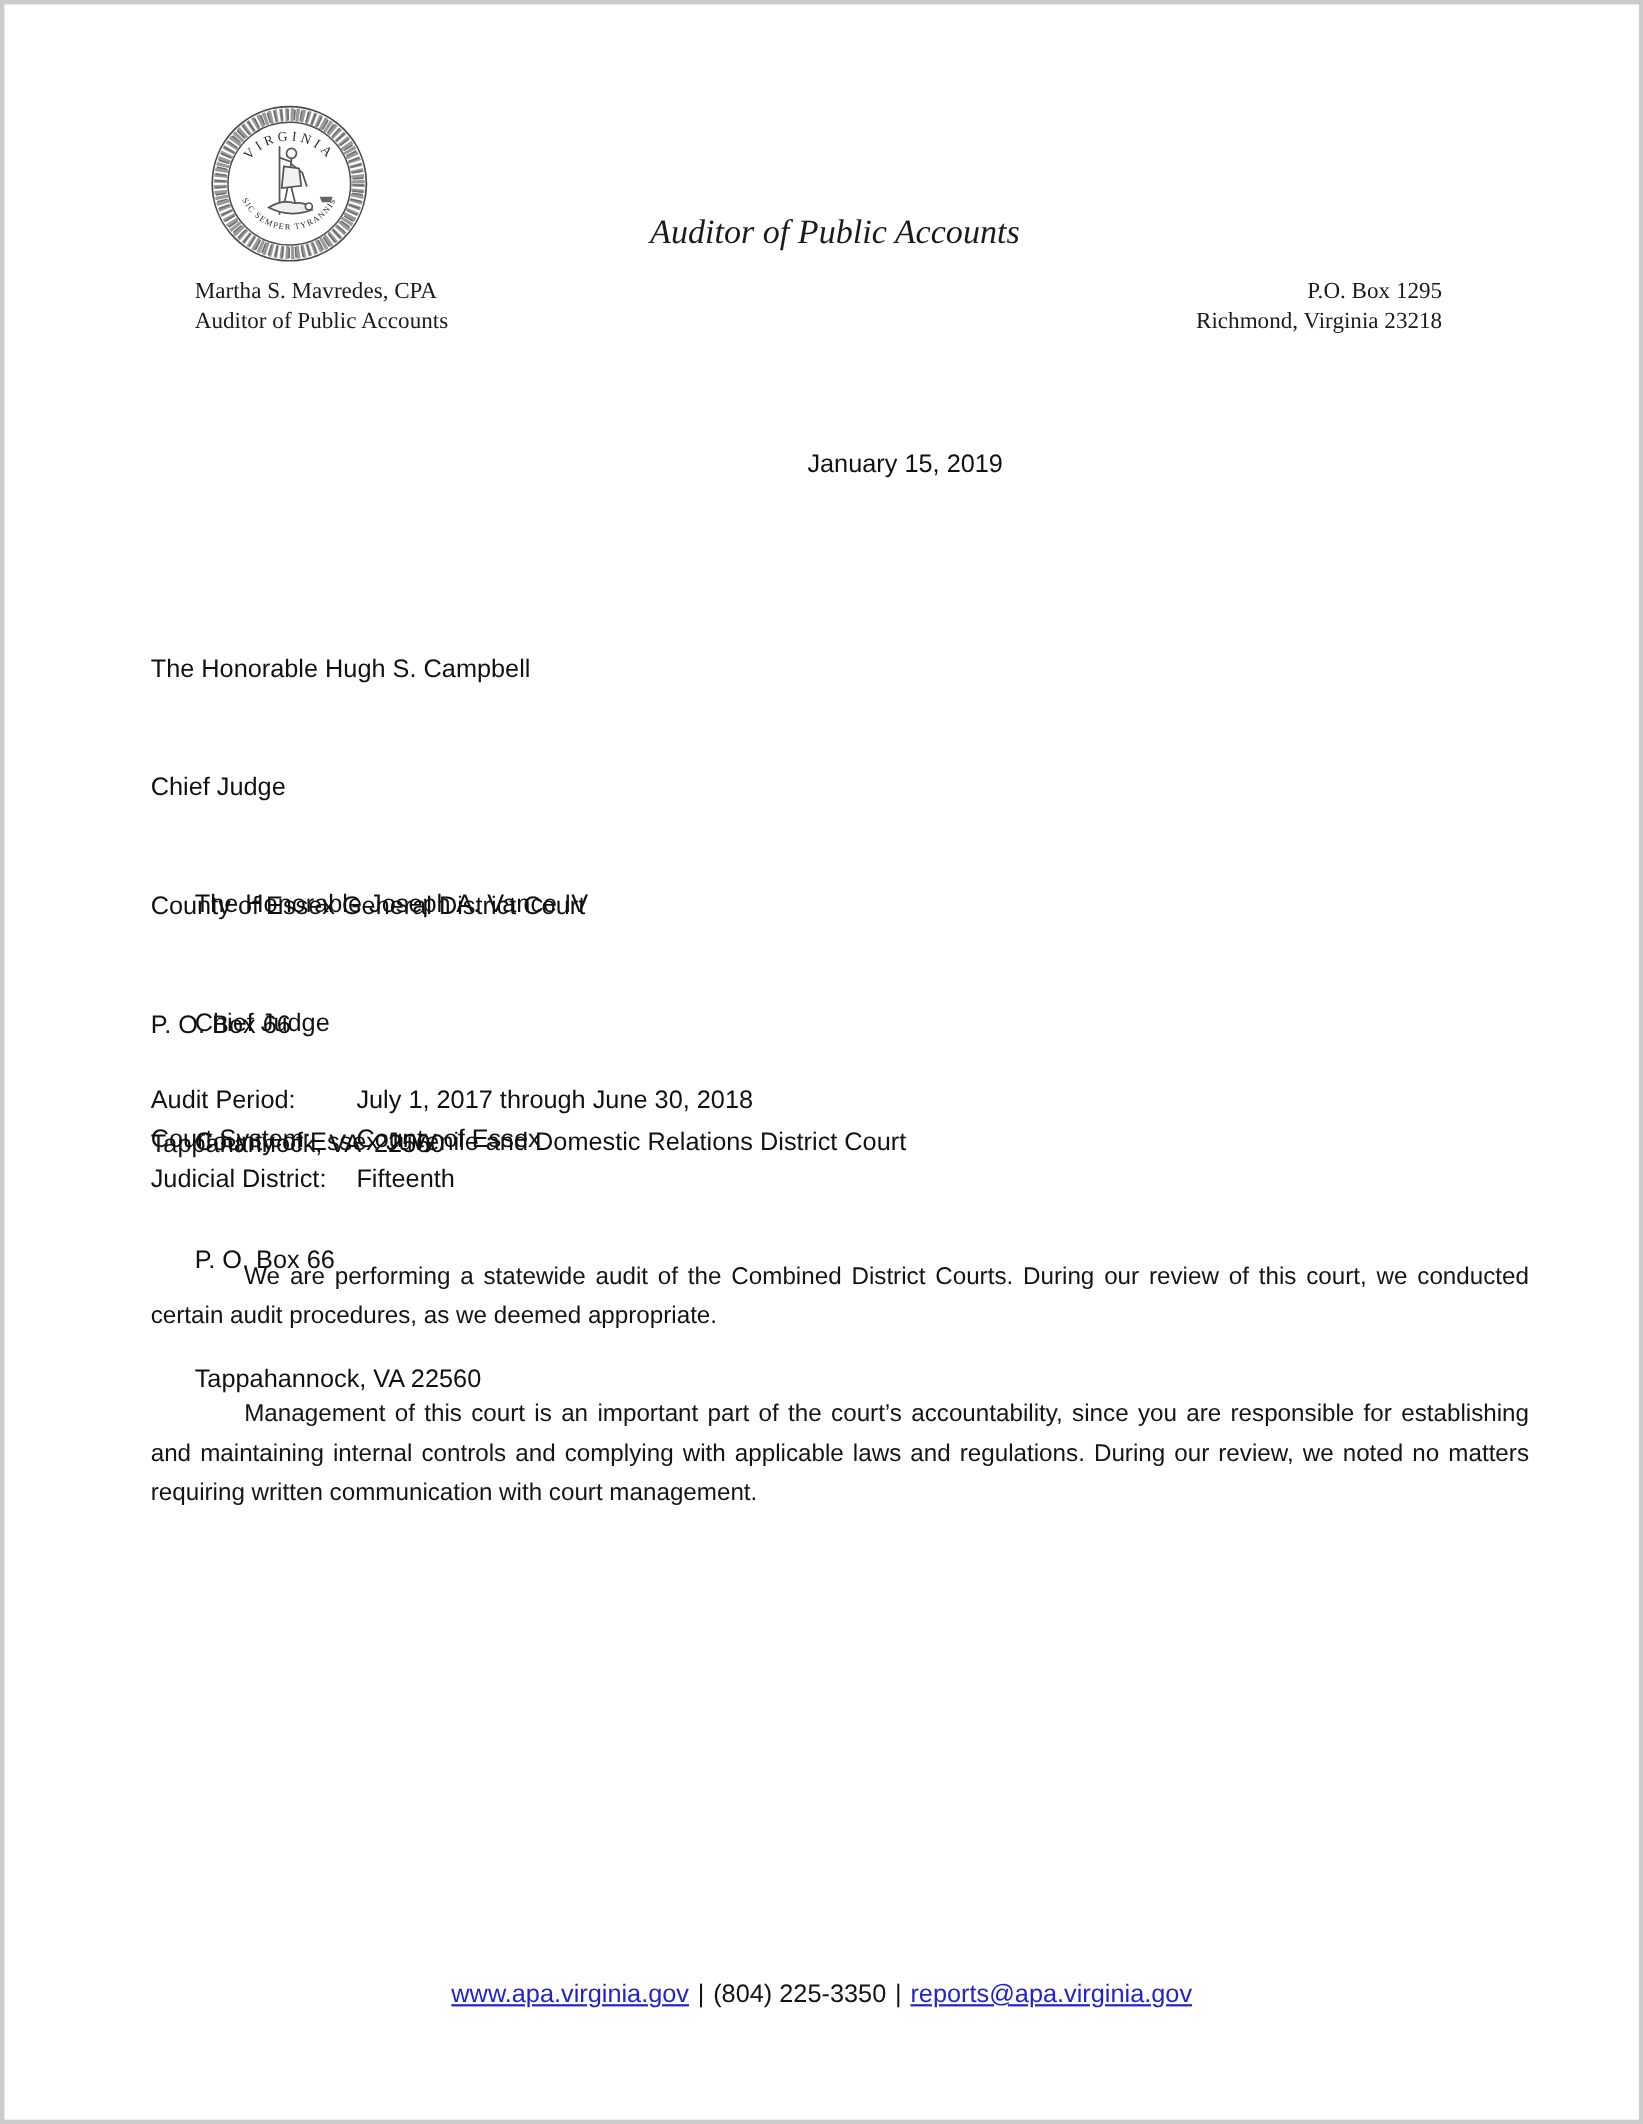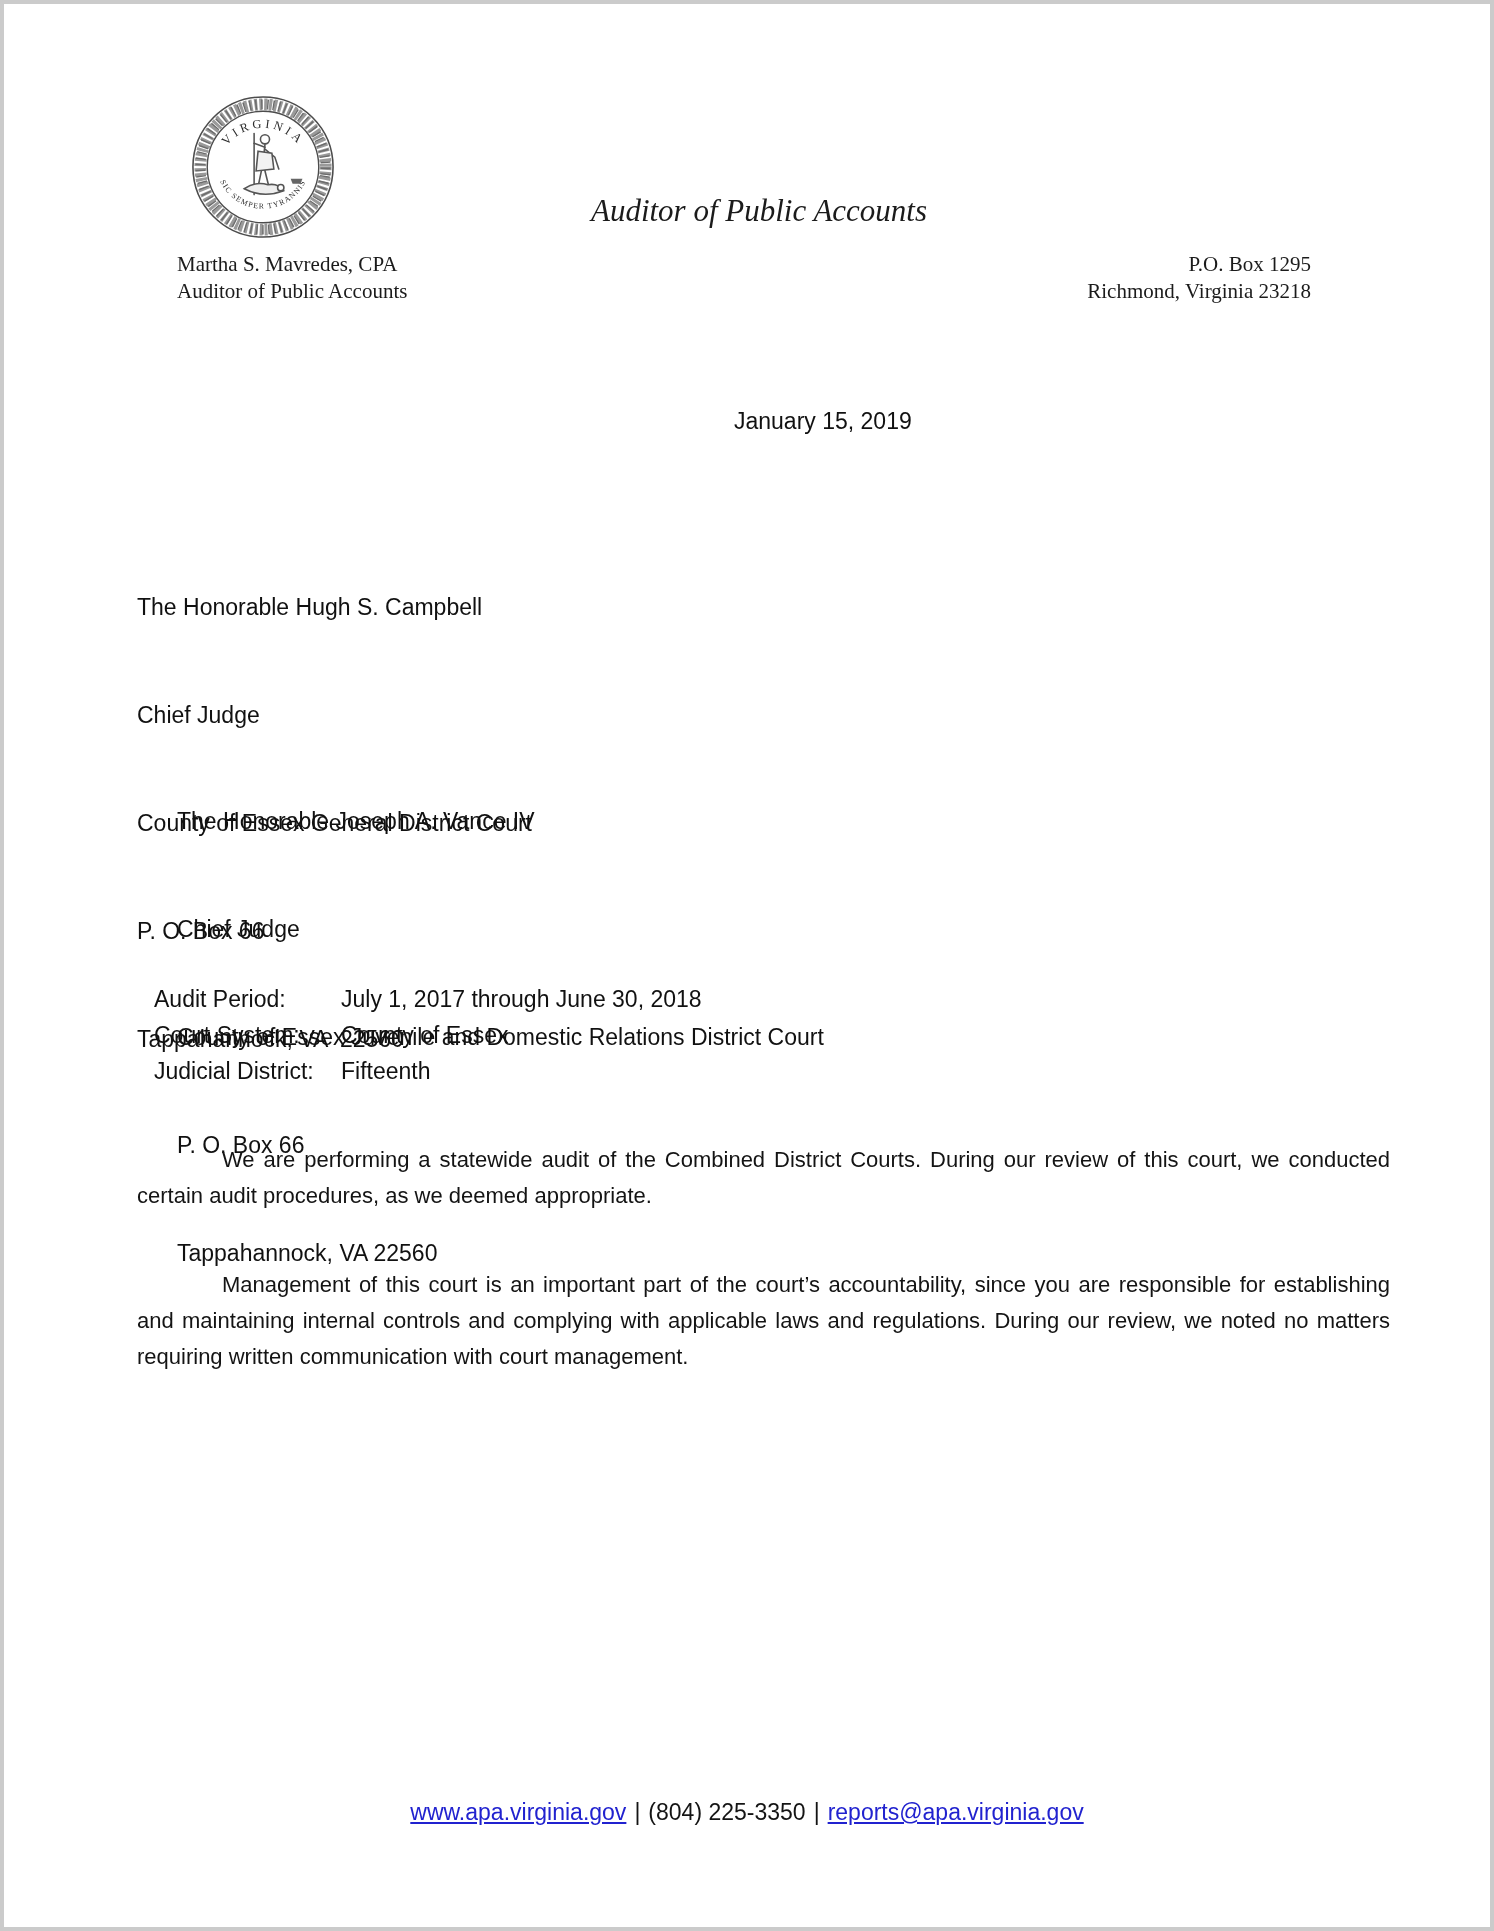--- a/index.html
+++ b/index.html
@@ -47,21 +47,21 @@
     font-size:21px;line-height:27px;
     color:#1b1b1b;
   }
   
   .date-line{left:730px;top:402px;font-size:23px;line-height:30px;}
   .addr{left:133px;font-size:23px;line-height:36px;white-space:pre-wrap;}
   .addr-1{top:513px;}
   .addr-2{top:727px;margin-left:40px;}
   .details{left:133px;top:977px;font-size:23px;line-height:36px;}
   .details .row{display:flex;}
-  .details .lbl{width:187px;flex:0 0 187px;margin-left:17px;}
+  .details .lbl{width:187px;flex:0 0 187px;}
   .para{
     left:133px;width:1253px;
     font-size:22px;line-height:36px;
     text-align:justify;
     text-indent:85px;
     color:#141414;
   }
   .para-1{top:1112px;margin-top:26px;}
   .para-2{top:1263px;}
   

